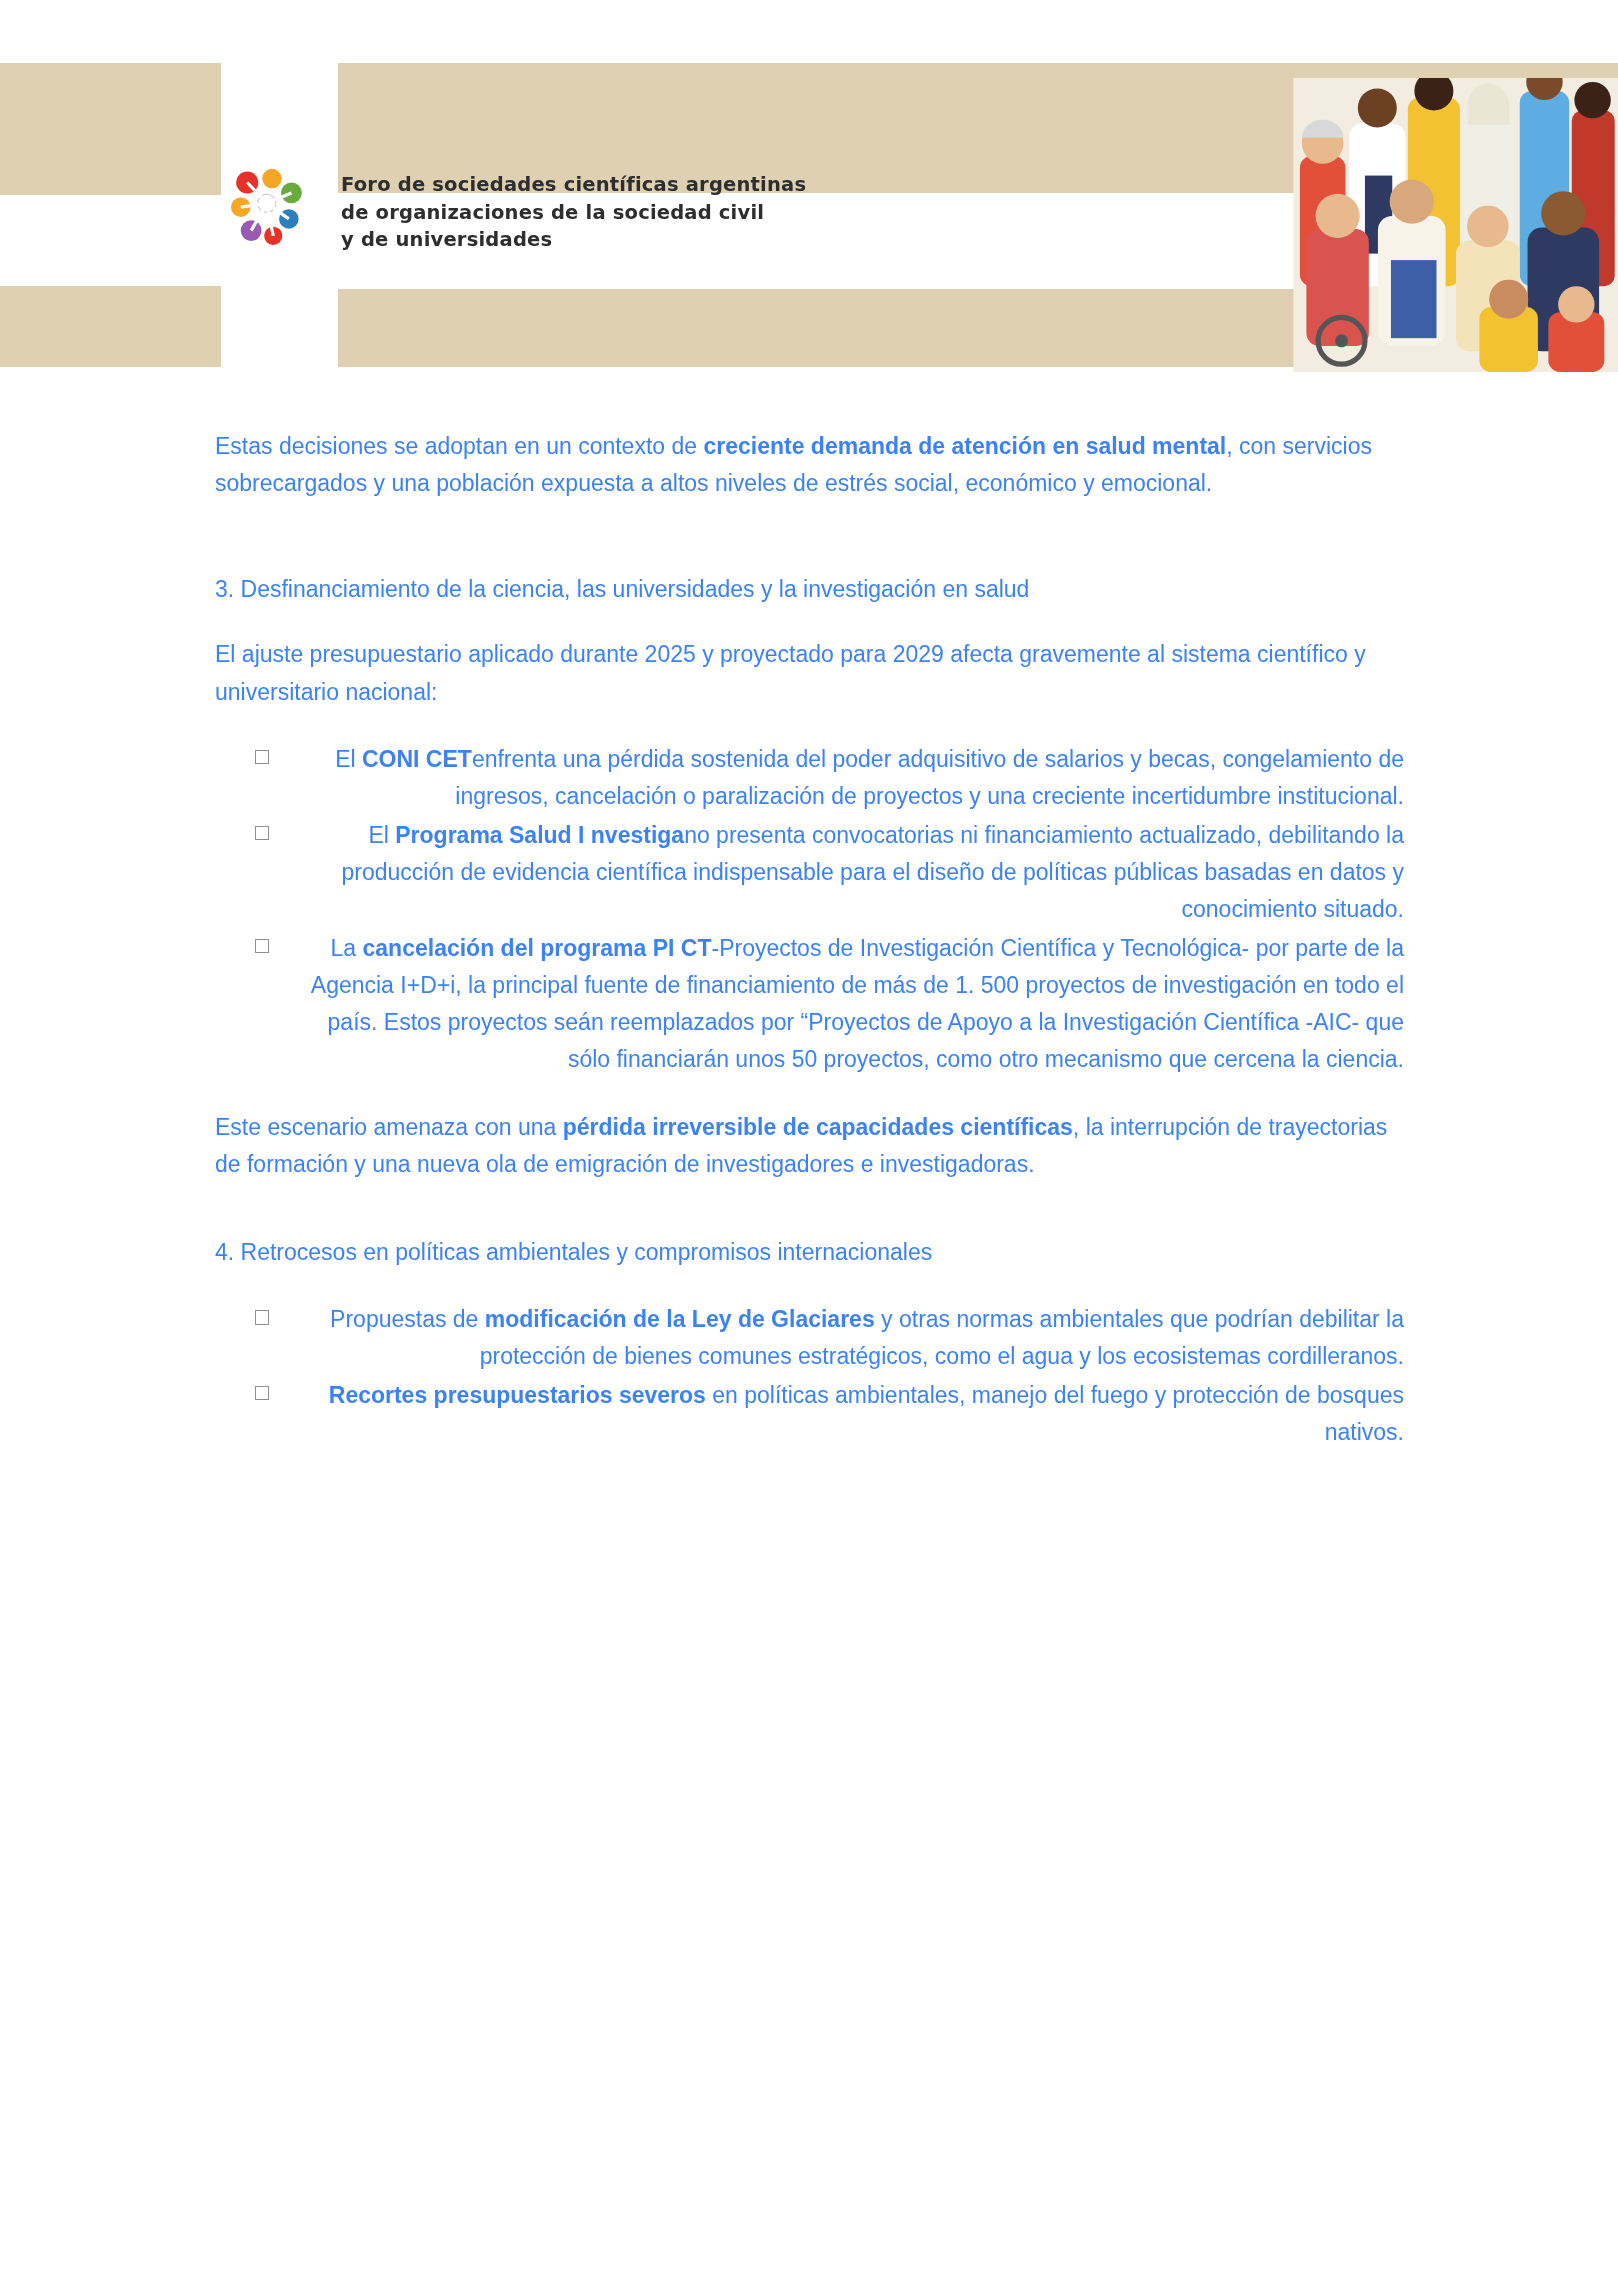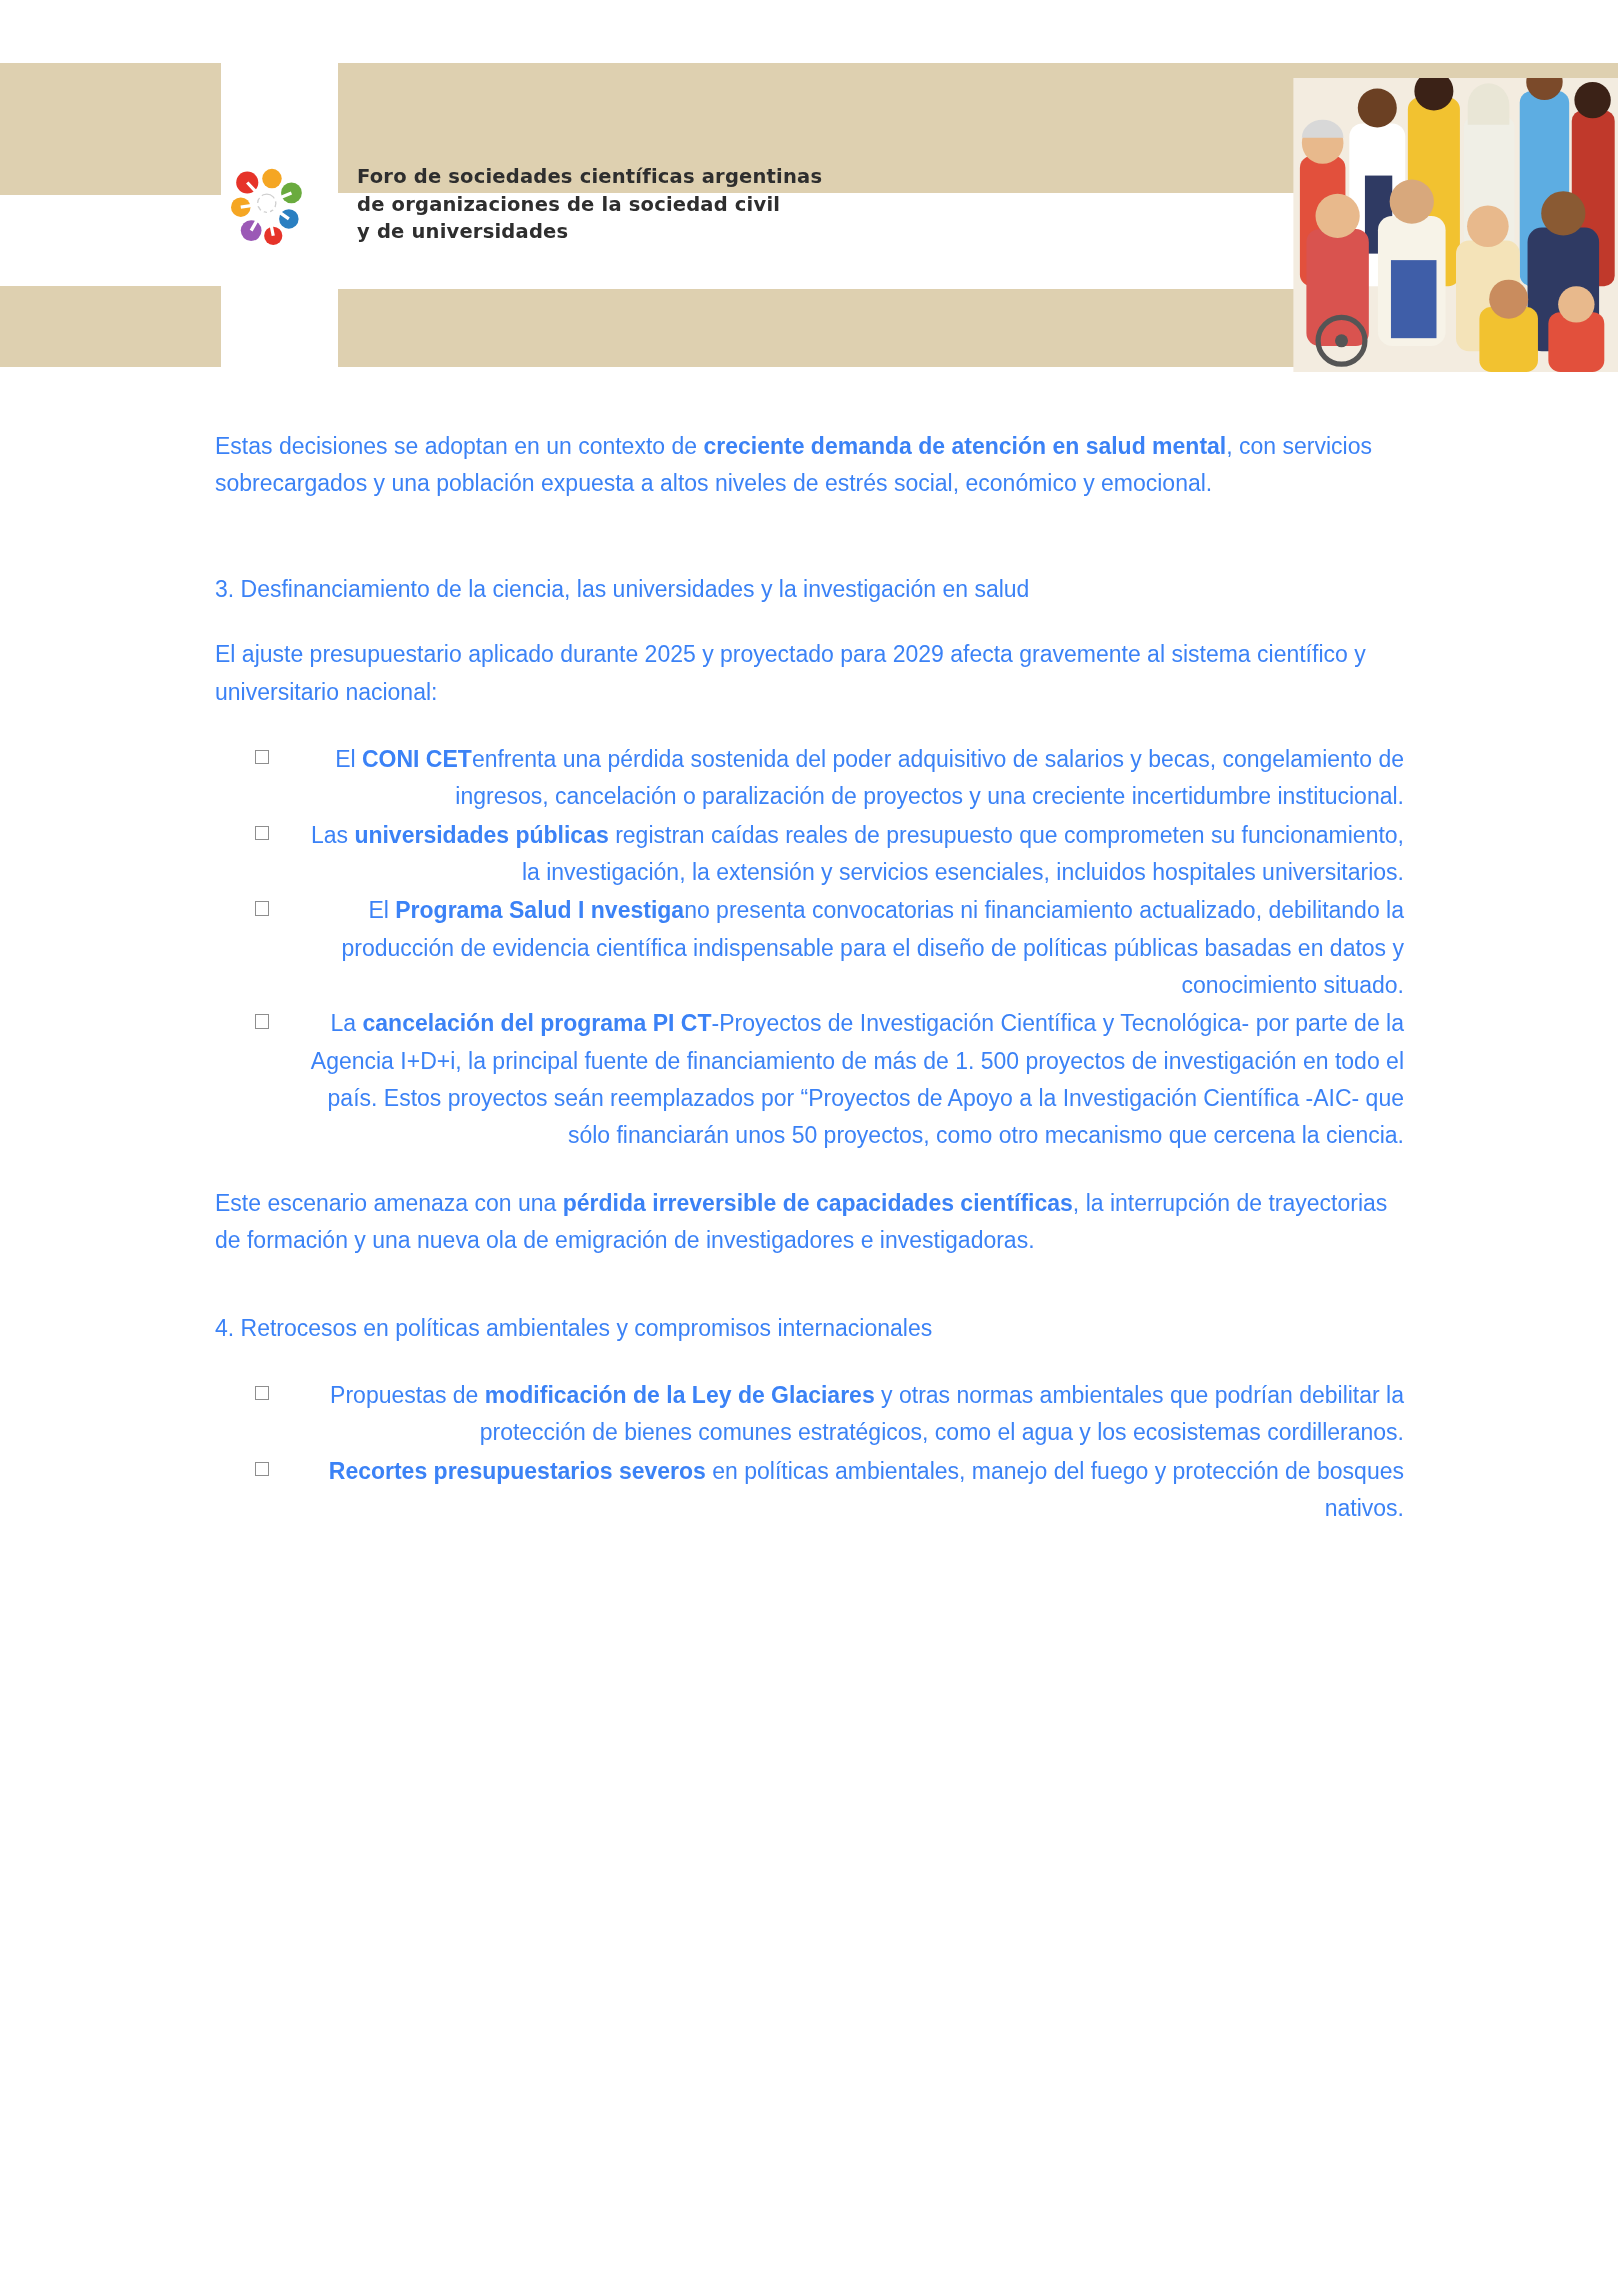--- a/index.html
+++ b/index.html
@@ -44,22 +44,22 @@
     top: 193px;
     width: 1397px;
     height: 96px;
     background: #ffffff;
   }
   .logo-area {
     position: absolute;
     left: 221px;
     top: 163px;
     display: flex;
-    align-items: flex-start;
-    gap: 38px;
+    align-items: flex-end;
+    gap: 22px;
   }
   .logo-mark {
     width: 98px;
     height: 91px;
     position: relative;
     flex: none;
   }
   .logo-text {
     font-family: "DejaVu Sans", sans-serif;
     font-weight: 700;
@@ -201,21 +201,20 @@
 <div class="doc">
 
   <p class="para first"><span>Estas decisiones se adoptan en un contexto de </span><b>creciente demanda de atención en salud mental</b><span>, con servicios sobrecargados y una población expuesta a altos niveles de estrés social, económico y emocional.</span></p>
 
   <p class="h-sec">3. Desfinanciamiento de la ciencia, las universidades y la investigación en salud</p>
 
   <p class="para">El ajuste presupuestario aplicado durante 2025 y proyectado para 2029 afecta gravemente al sistema científico y universitario nacional:</p>
 
   <ul class="bullets">
     <li><span class="box"></span><span>El </span><b>CONI CET</b><span>enfrenta una pérdida sostenida del poder adquisitivo de salarios y becas, congelamiento de ingresos, cancelación o paralización de proyectos y una creciente incertidumbre institucional.</span></li>
-    <li><span class="box"></span><span>Las </span><b>universidades públicas</b><span> registran caídas reales de presupuesto que comprometen su funcionamiento, la investigación, la extensión y servicios esenciales, incluidos hospitales universitarios.</span></li>
     <li><span class="box"></span><span>El </span><b>Programa Salud I nvestiga</b><span>no presenta convocatorias ni financiamiento actualizado, debilitando la producción de evidencia científica indispensable para el diseño de políticas públicas basadas en datos y conocimiento situado.</span></li>
     <li><span class="box"></span><span>La </span><b>cancelación del programa PI CT</b><span>-Proyectos de Investigación Científica y Tecnológica- por parte de la Agencia I+D+i, la principal fuente de financiamiento de más de 1. 500 proyectos de investigación en todo el país.  Estos proyectos seán reemplazados por “Proyectos de Apoyo a la Investigación Científica -AIC- que sólo financiarán unos 50 proyectos, como otro mecanismo que cercena la ciencia.</span></li>
   </ul>
 
   <p class="para"><span>Este escenario amenaza con una </span><b>pérdida irreversible de capacidades científicas</b><span>, la interrupción de trayectorias de formación y una nueva ola de emigración de investigadores e investigadoras.</span></p>
 
   <p class="h-sec tight">4. Retrocesos en políticas ambientales y compromisos internacionales</p>
 
 
   <ul class="bullets">

